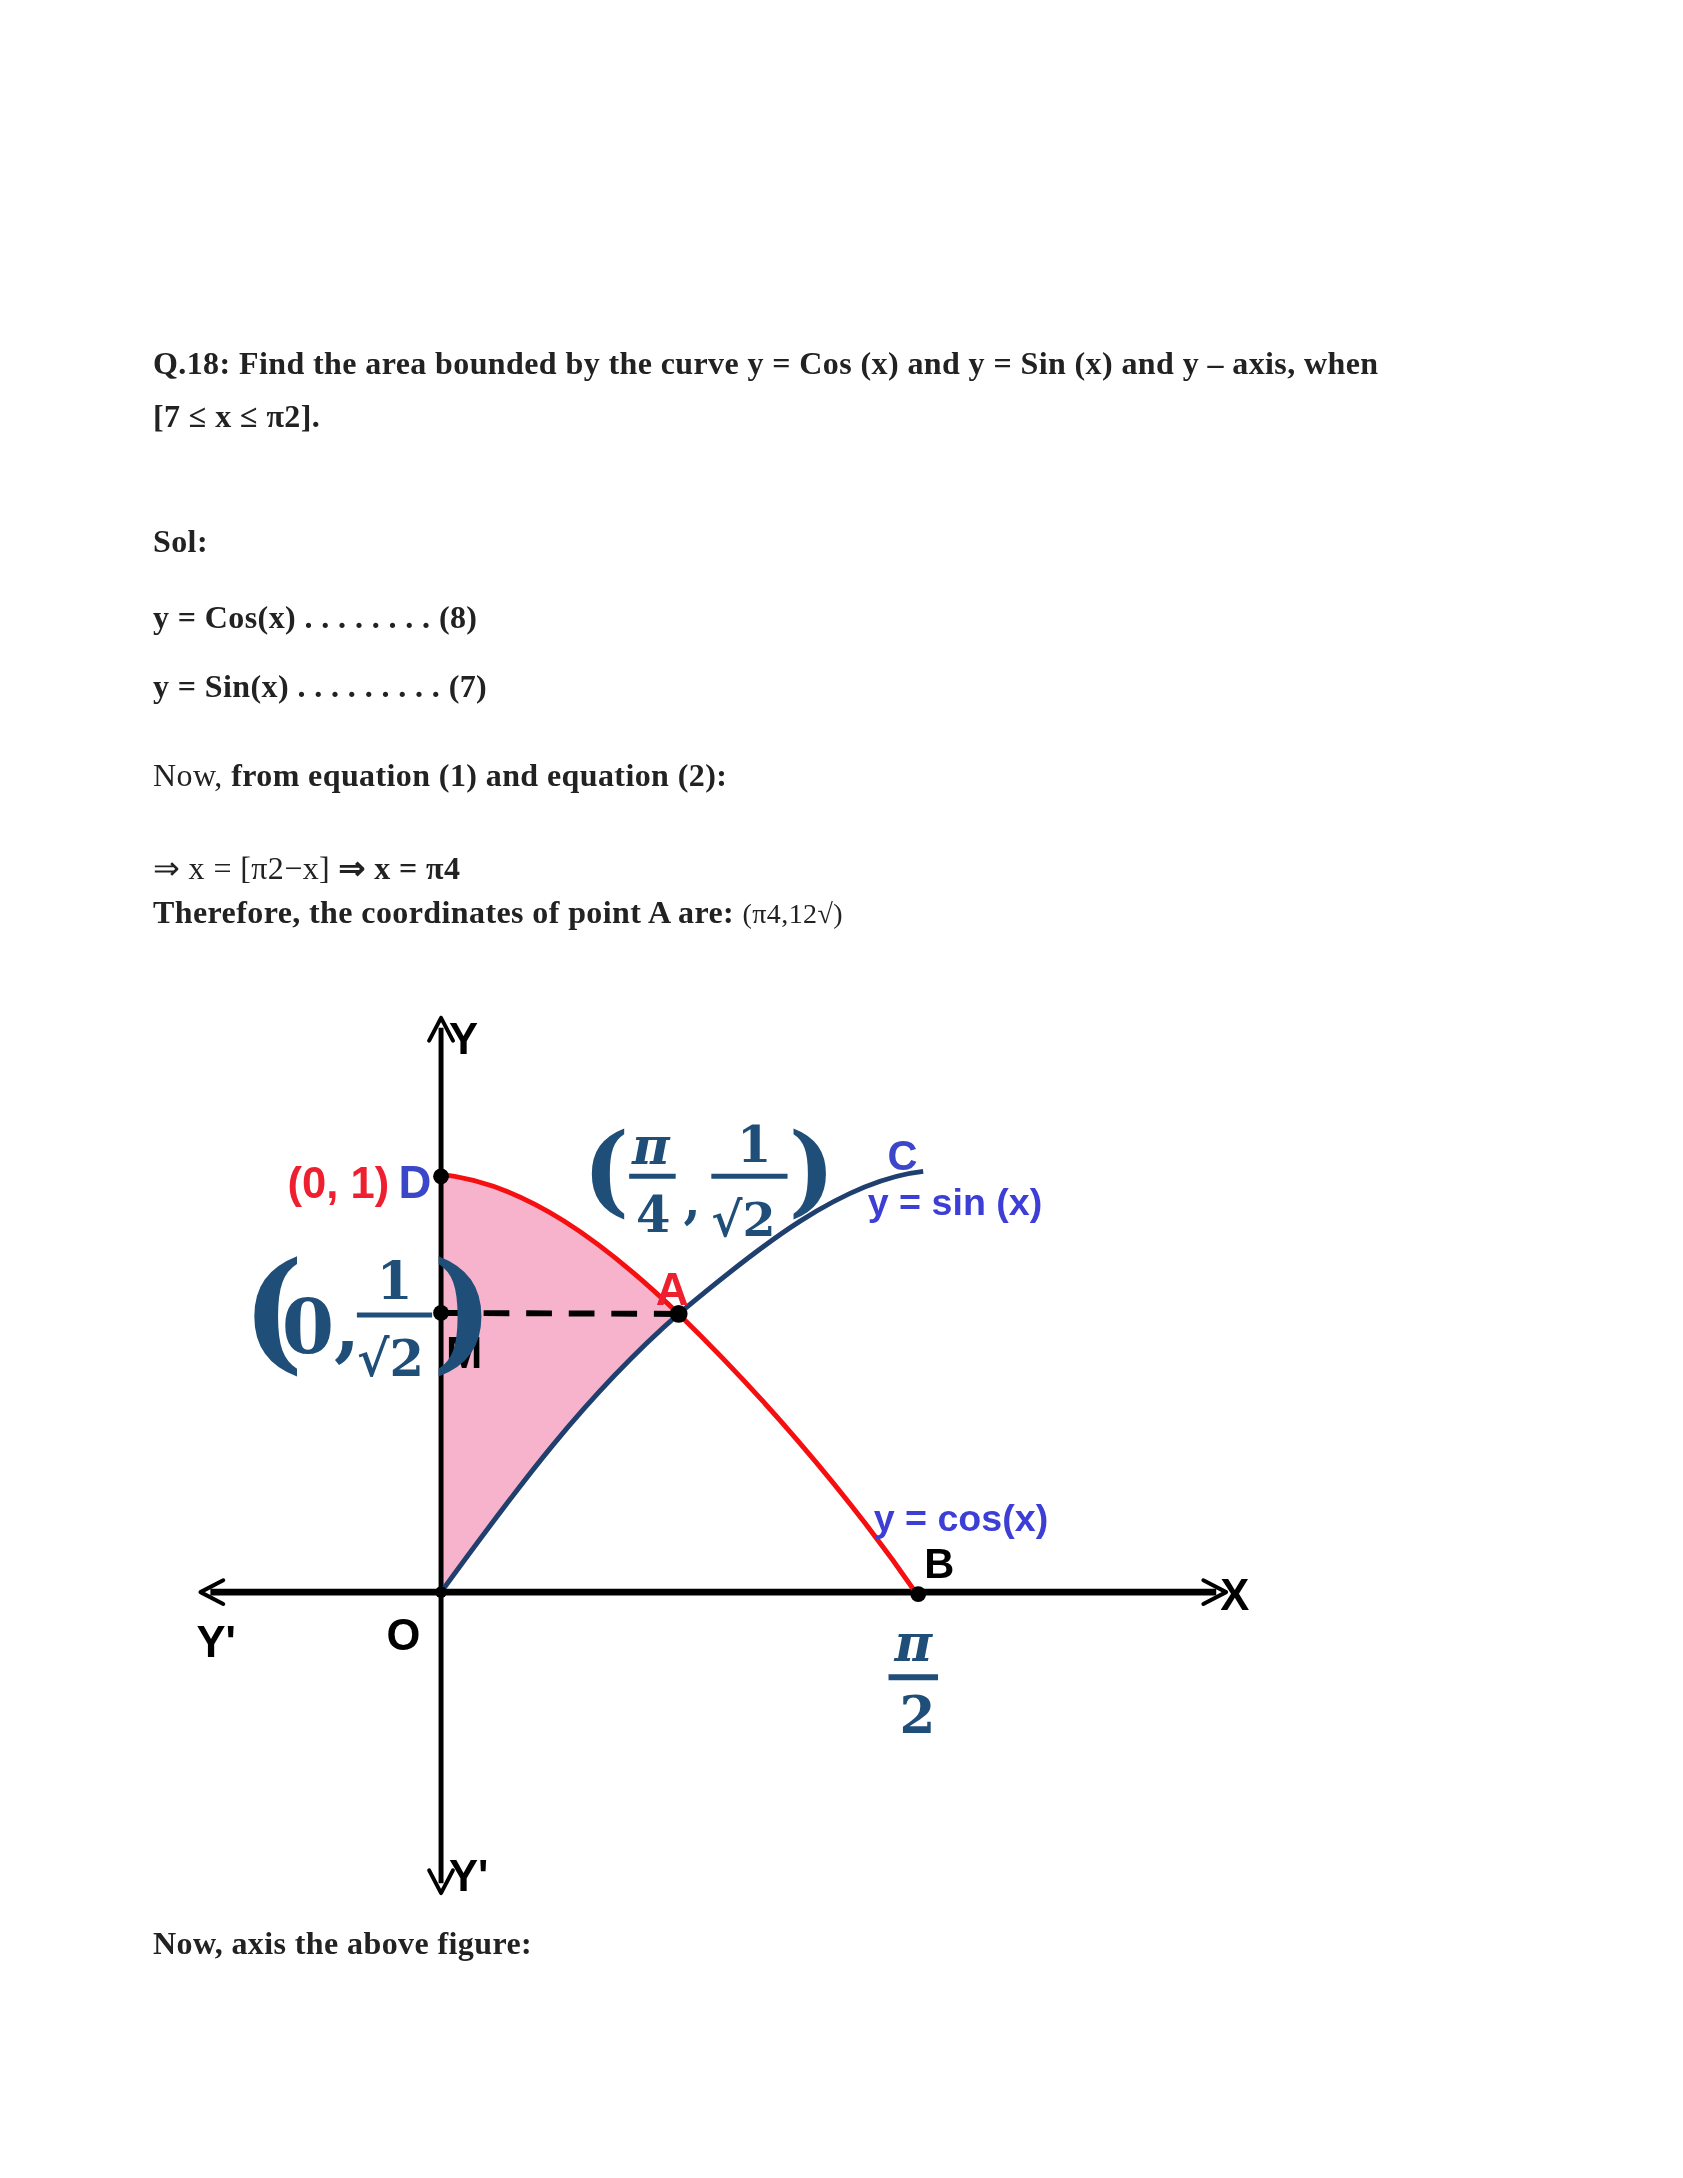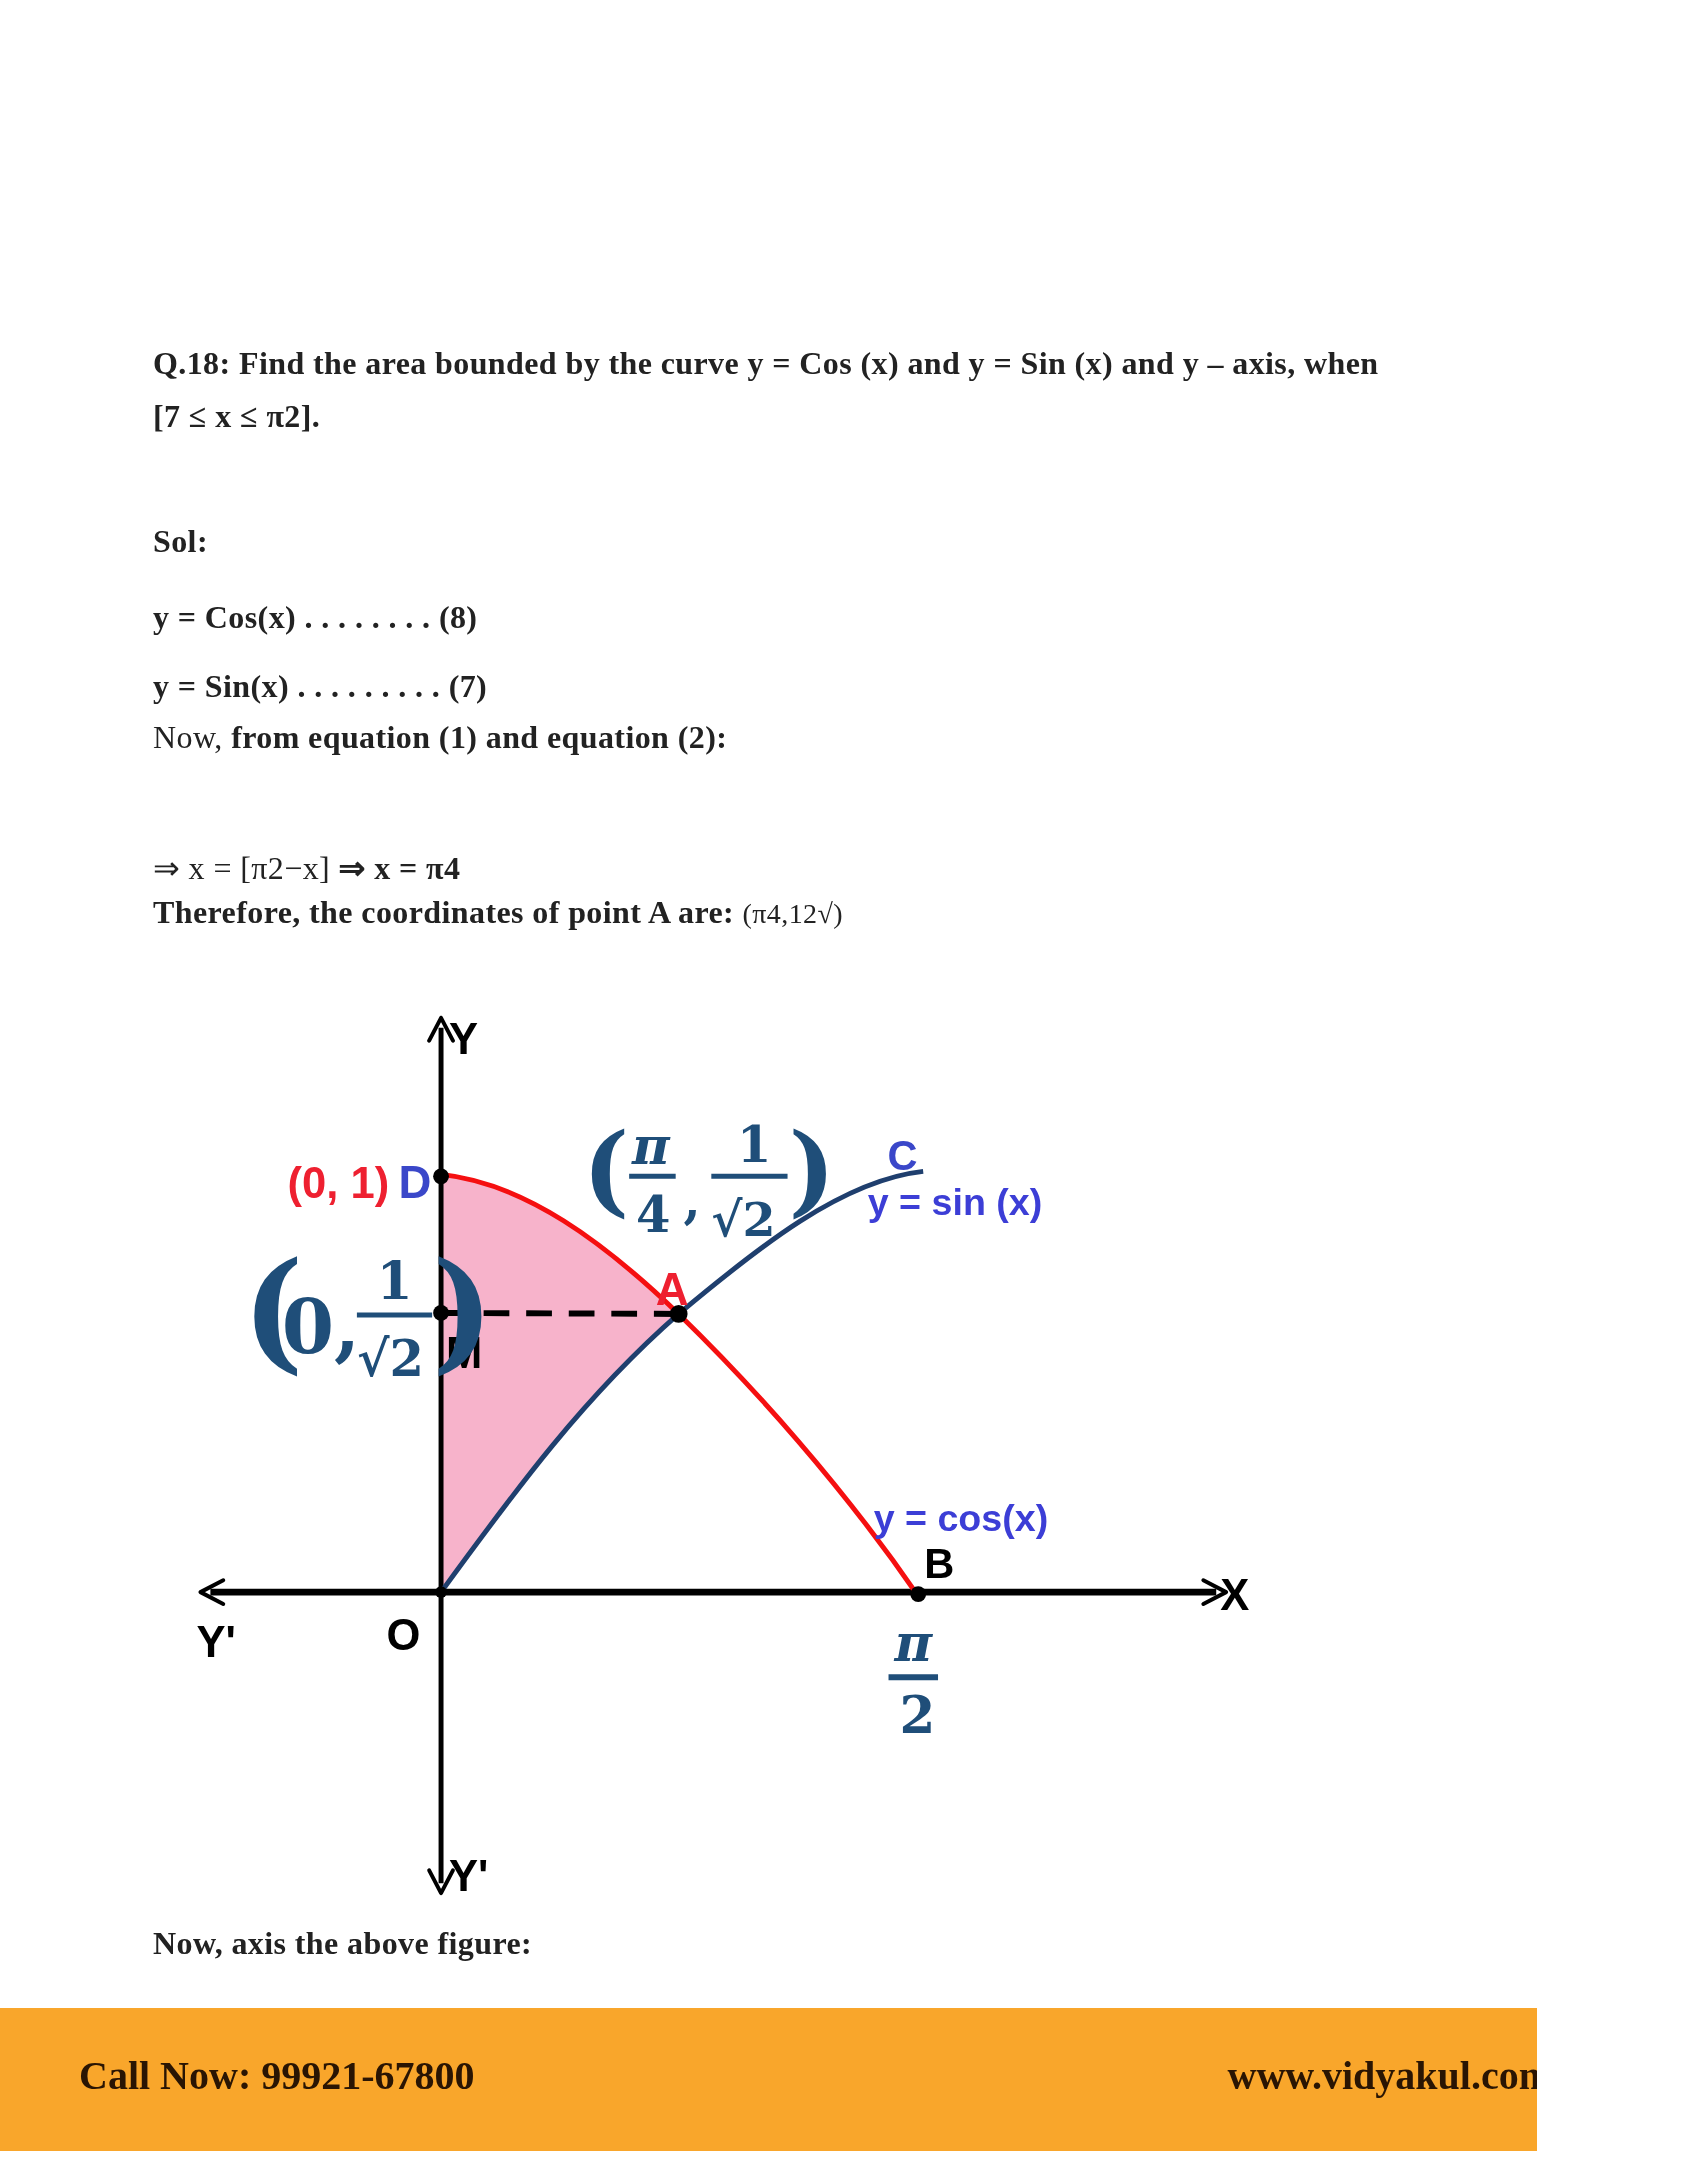--- a/index.html
+++ b/index.html
@@ -47,21 +47,21 @@
 <body>
 
 <div class="page">
 
   <div class="tline bold" style="top:345px">Q.18: Find the area bounded by the curve y = Cos (x) and y = Sin (x) and y – axis, when</div>
   <div class="tline bold" style="top:398px">[7 ≤ x ≤ π2].</div>
   <div class="tline bold" style="top:523px">Sol:</div>
   <div class="tline bold" style="top:599px">y = Cos(x) . . . . . . . . (8)</div>
   <div class="tline bold" style="top:668px">y = Sin(x) . . . . . . . . . (7)</div>
 
-  <div class="tline" style="top:719px">
+  <div class="tline" style="top:757px">
     <span class="reg">Now,</span><span class="bold"> from equation (1) and equation (2):</span>
   </div>
 
 
   <div class="tline" style="top:849px">
     <span class="reg">⇒ x = [π2−x] </span><span class="bold"> ⇒ x = π4</span>
   </div>
 
   <div class="tline" style="top:894px">
     <span class="bold">Therefore, the coordinates of point A are: </span><span class="mathpar">(π4,12√)</span>
@@ -132,19 +132,15 @@
       <g>
         <text x="753" y="658" font-size="52" font-style="italic" class="mathlbl" fill="#1f4e79">π</text>
         <line x1="747" y1="674" x2="797" y2="674" stroke-width="6" stroke="#1f4e79"></line>
         <text x="758" y="730" font-size="52" class="mathlbl" fill="#1f4e79">2</text>
       </g>
     </svg>
   </div>
 
   <div class="tline bold" style="top:1925px">Now, axis the above figure:</div>
 
-  <div class="footer" style="background: rgb(249, 166, 43);">
-    <div class="call">Call Now: 99921-67800</div>
-    <div class="site">www.vidyakul.com</div>
-  </div>
 
 </div>
 
 
 </body></html>

